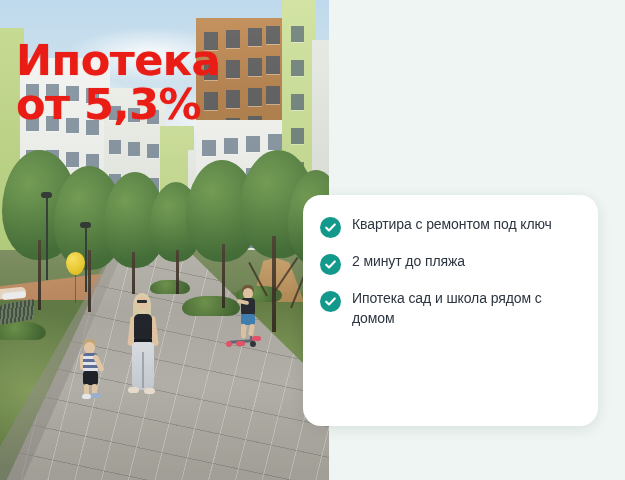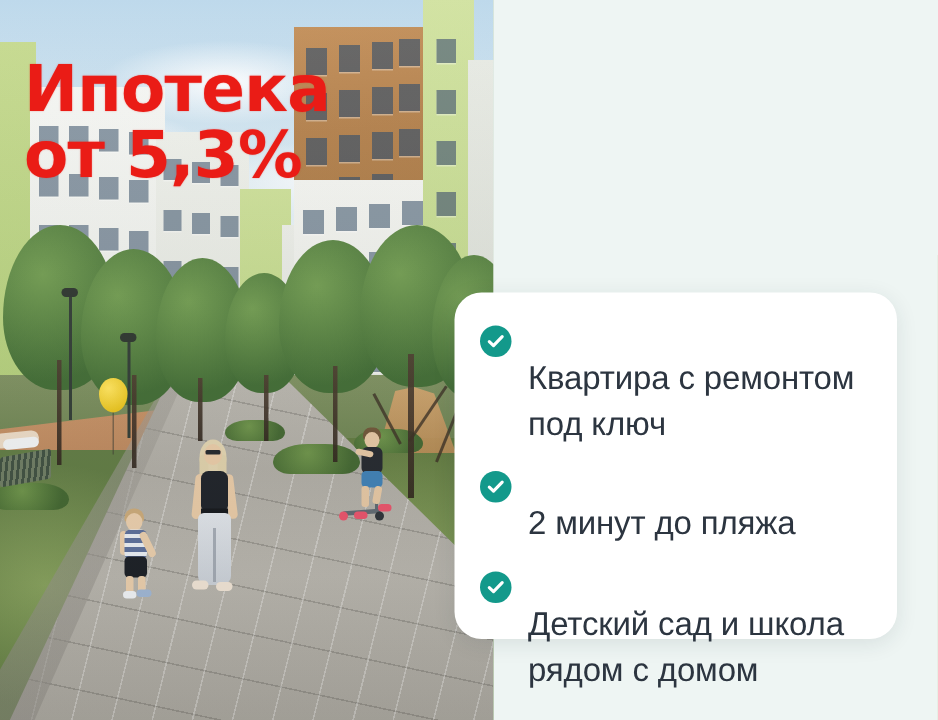--- a/index.html
+++ b/index.html
@@ -496,25 +496,24 @@
     background: #13998b;
     display: flex;
     align-items: center;
     justify-content: center;
     margin-top: 2px;
   }
   .check svg { display: block; }
 
   .feature-text {
     font-family: "Liberation Sans", "DejaVu Sans", sans-serif;
-    font-size: 22px;
+    font-size: 14px;
     line-height: 1.42;
     color: #2c3540;
     letter-spacing: -0.1px;
-    margin-top: 21px;
   }
 </style>
 </head>
 <body>
 
 <div id="ad-banner">
 
   <div class="photo">
 
     <div class="sky"></div>
@@ -742,18 +741,18 @@
       </span>
       <span class="feature-text">2 минут до пляжа</span>
     </div>
 
     <div class="feature">
       <span class="check">
         <svg width="13" height="13" viewBox="0 0 13 13" aria-hidden="true">
           <path d="M2.2 6.7 L5.0 9.4 L10.8 3.4" fill="none" stroke="#ffffff" stroke-width="2.1" stroke-linecap="round" stroke-linejoin="round"></path>
         </svg>
       </span>
-      <span class="feature-text">Детский сад и школа рядом с домом</span>
+      <span class="feature-text">Ипотека сад и школа рядом с домом</span>
     </div>
 
   </div>
 
 </div>
 
 </body></html>

